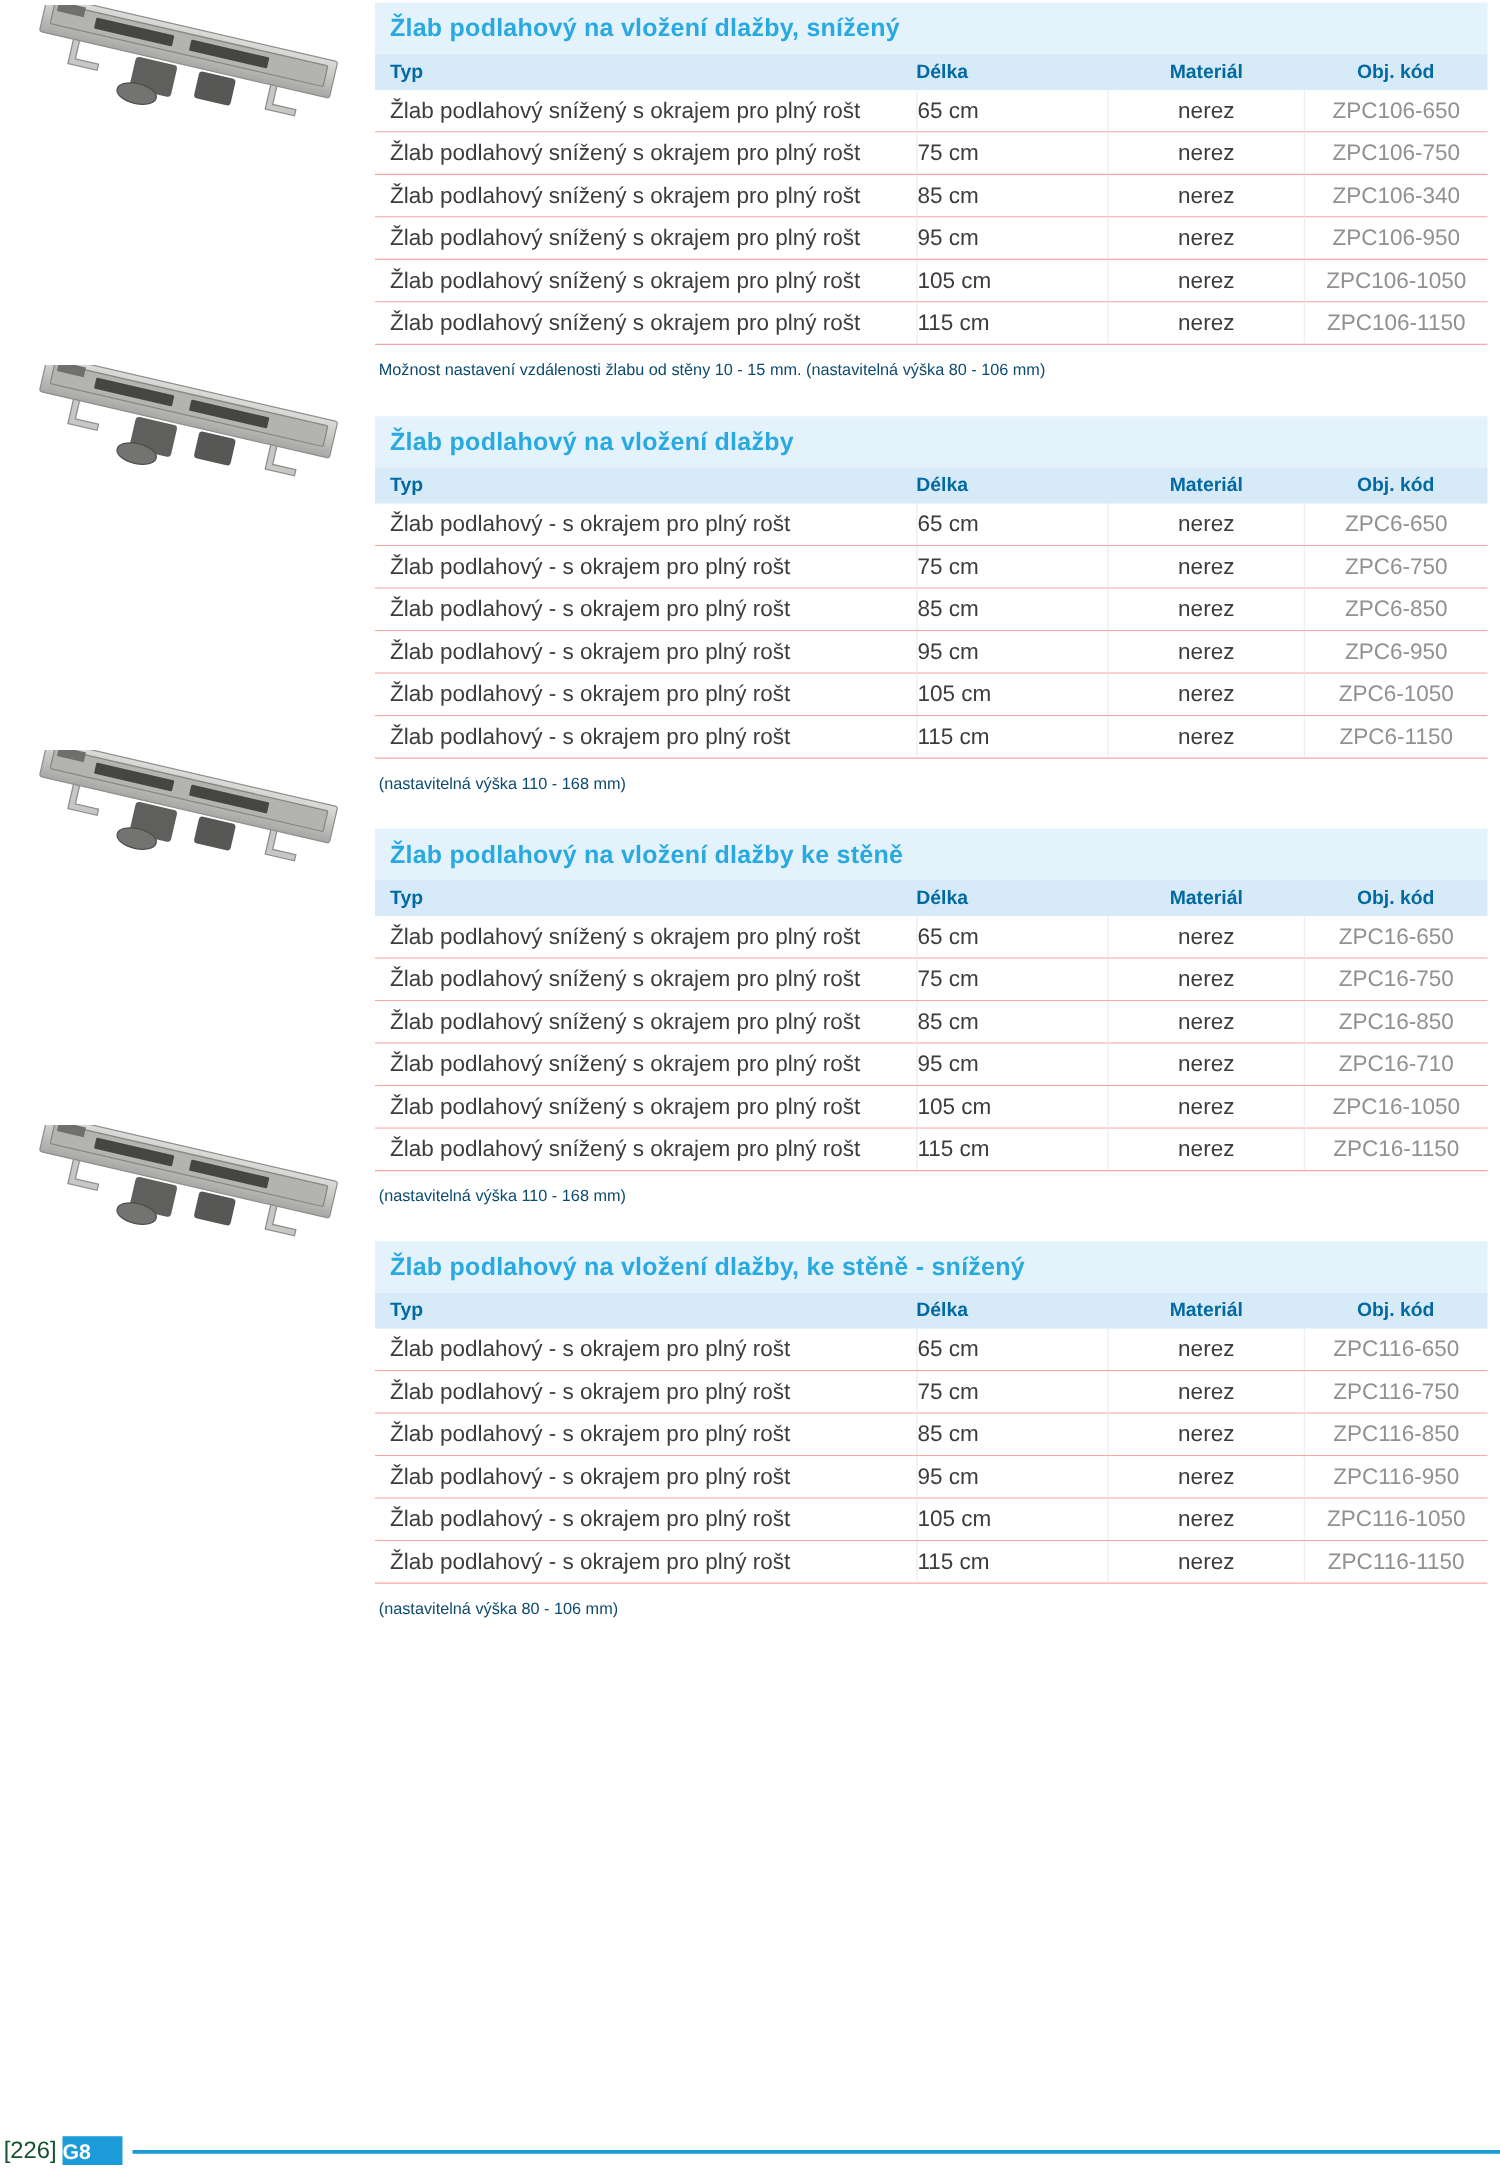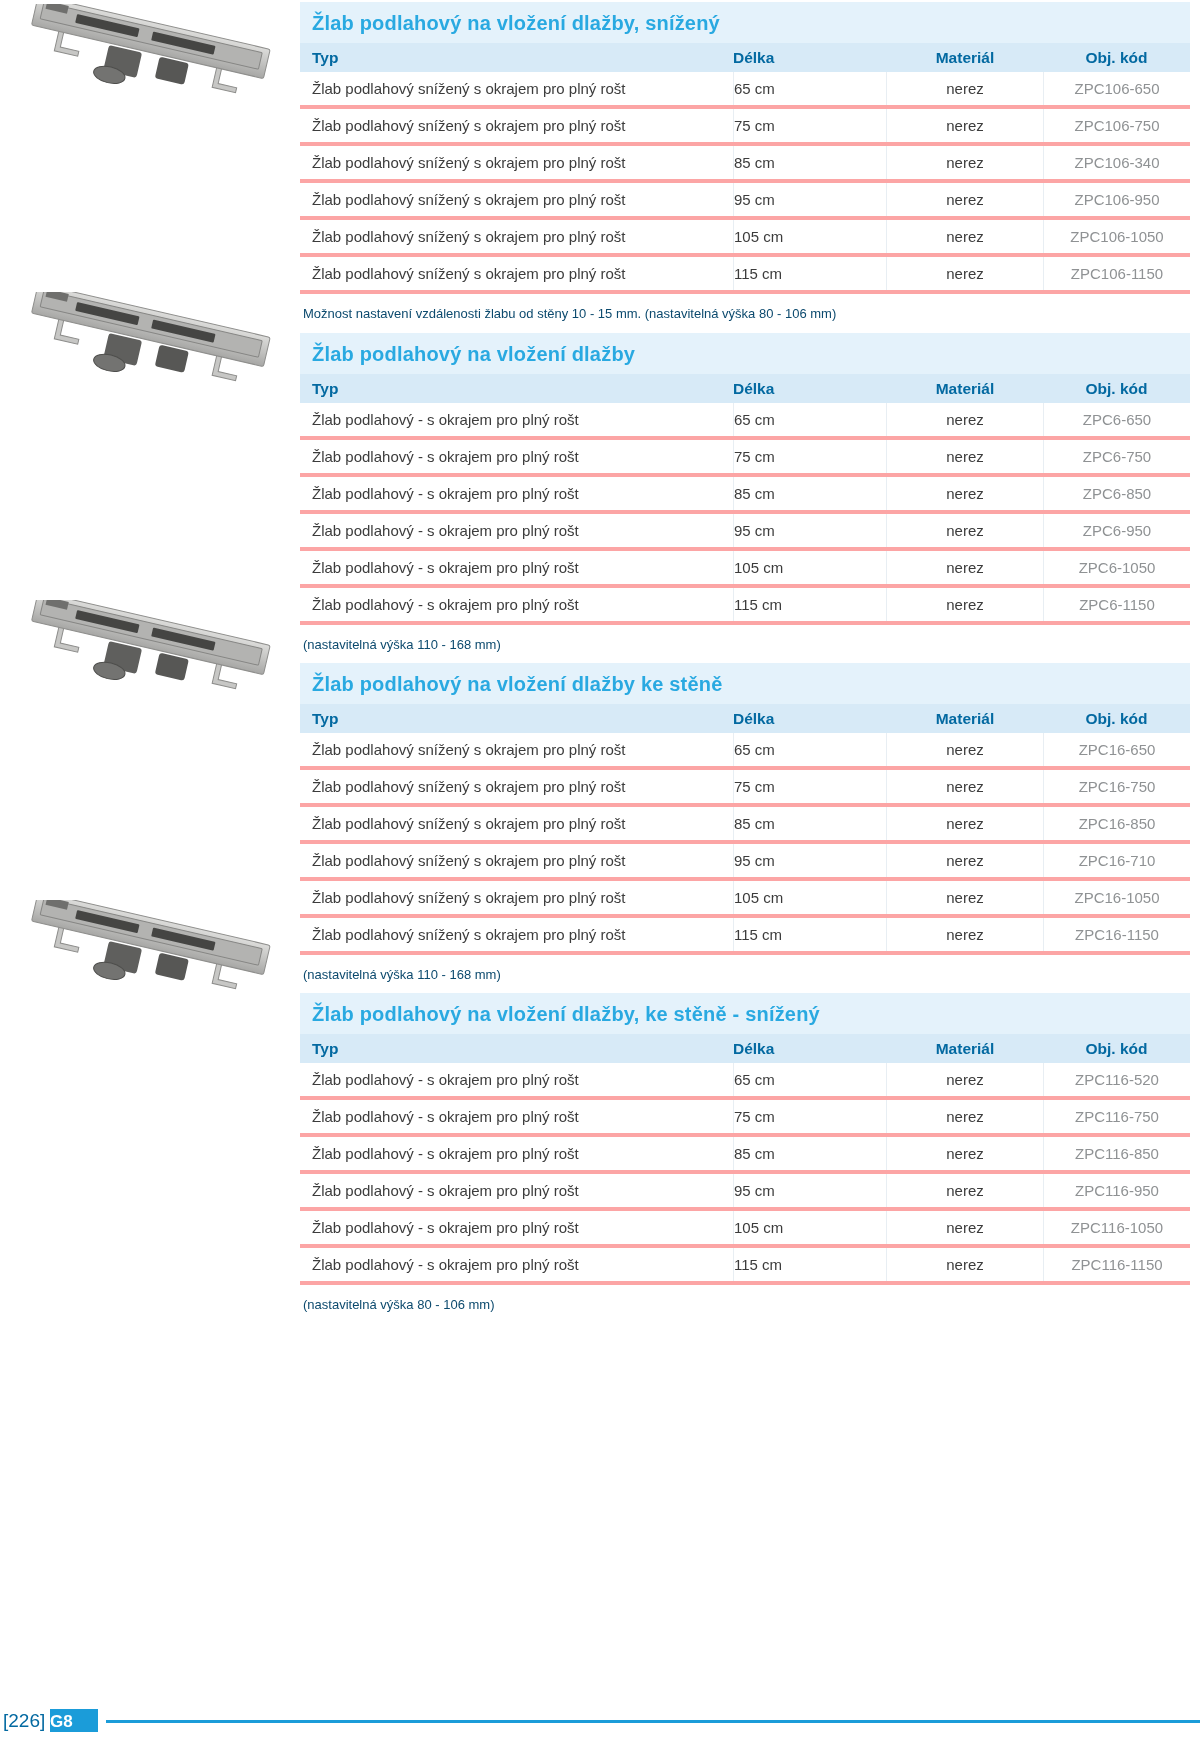--- a/index.html
+++ b/index.html
@@ -24,22 +24,22 @@
     padding:10px 14px 8px 12px;
   }
 
   .thead {
     display:flex; background:var(--header-row-bg,#d7eaf7);
     height:29px; line-height:29px;
     font-size:15.5px; font-weight:bold; color:#0369a1;
   }
   .tbody .row {
     display:flex; height:33px; line-height:33px;
-    background:#ffffff; border-bottom:4px solid #fca5a5;
-    font-size:15px; color:#3c3c3c;
+    background:#ffffff; border-bottom:1px solid #fca5a5;
+    font-size:18px; color:#3c3c3c;
   }
   .c-typ   { width:433px; padding-left:12px; box-sizing:border-box; text-align:left;
              white-space:nowrap; overflow:hidden; }
   .c-delka { width:154px; text-align:left; box-sizing:border-box; }
   .c-mat   { width:156px; text-align:center; box-sizing:border-box; }
   .c-kod   { flex:1 1 auto; text-align:center; box-sizing:border-box; }
   .row .c-delka { border-left:1px solid #e8eef3; border-right:1px solid #e8eef3; }
   .row .c-kod   { border-left:1px solid #e8eef3; color:#8f9294; }
 
   .footnote {
@@ -49,21 +49,21 @@
   
   .product { position:absolute; left:22px; width:252px; height:112px; }
   #photo-1 { top:4px; }
   #photo-2 { top:292px; }
   #photo-3 { top:600px; }
   #photo-4 { top:900px; }
 
   
   .footer-page {
     position:absolute; left:3px; top:1710px;
-    font-size:19px; color:#0369a1;
+    font-size:19px; color:#14532d;
   }
   .footer-badge {
     position:absolute; left:50px; top:1709px; width:48px; height:23px;
     background:var(--badge-bg,#1b9cd9); color:#ffffff;
     font-size:17px; font-weight:bold; text-align:left; line-height:26px;
   }
   .footer-line {
     position:absolute; left:106px; top:1720px; width:1094px; height:3px;
     background:var(--badge-bg,#1b9cd9);
   }
@@ -317,21 +317,21 @@
       <div class="c-delka">Délka</div>
       <div class="c-mat">Materiál</div>
       <div class="c-kod">Obj. kód</div>
     </div>
     <div class="tbody">
 
         <div class="row">
           <div class="c-typ">Žlab podlahový - s okrajem pro plný rošt</div>
           <div class="c-delka">65 cm</div>
           <div class="c-mat">nerez</div>
-          <div class="c-kod">ZPC116-520</div>
+          <div class="c-kod">ZPC116-650</div>
         </div>
 
         <div class="row">
           <div class="c-typ">Žlab podlahový - s okrajem pro plný rošt</div>
           <div class="c-delka">75 cm</div>
           <div class="c-mat">nerez</div>
           <div class="c-kod">ZPC116-750</div>
         </div>
 
         <div class="row">

